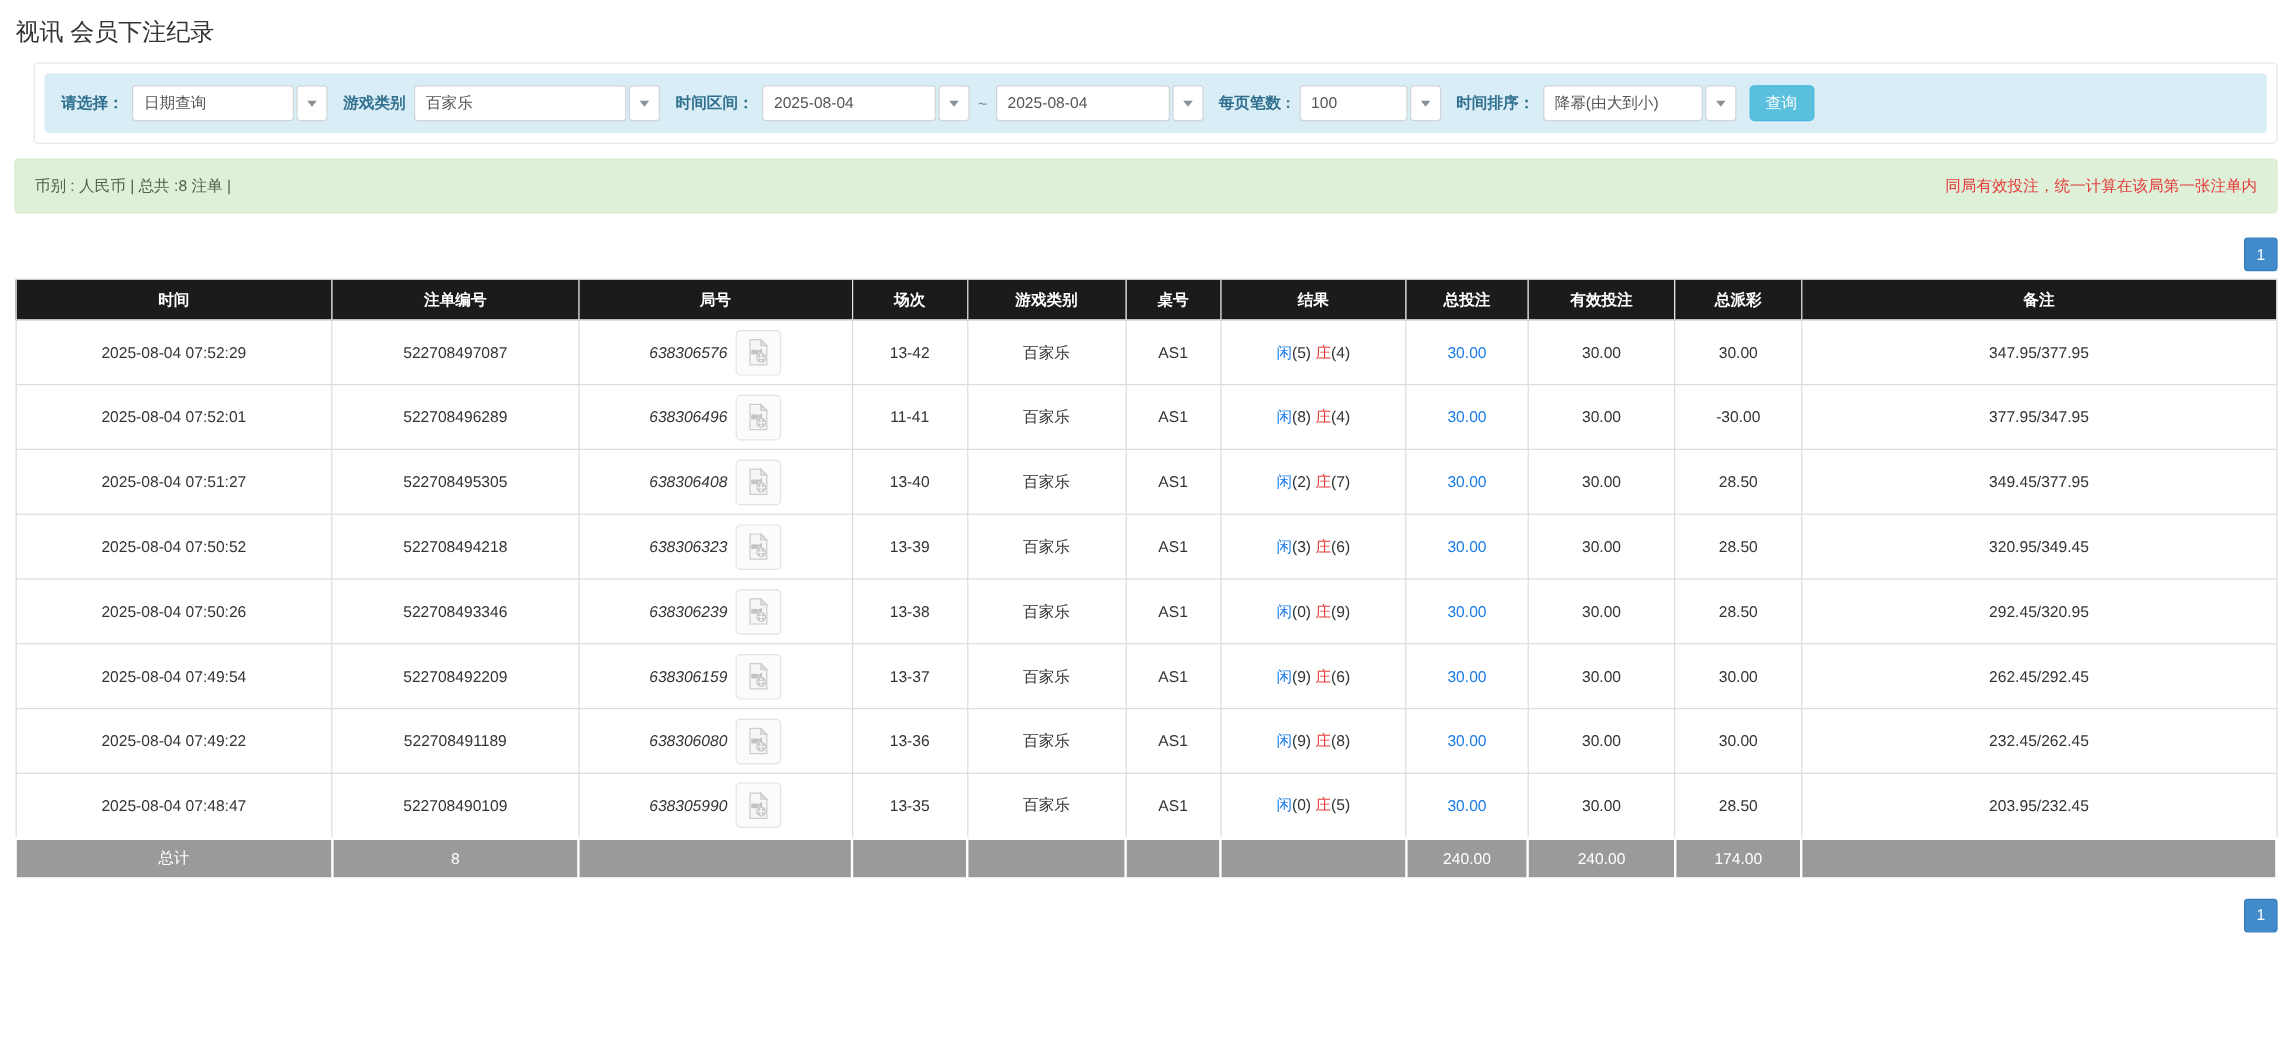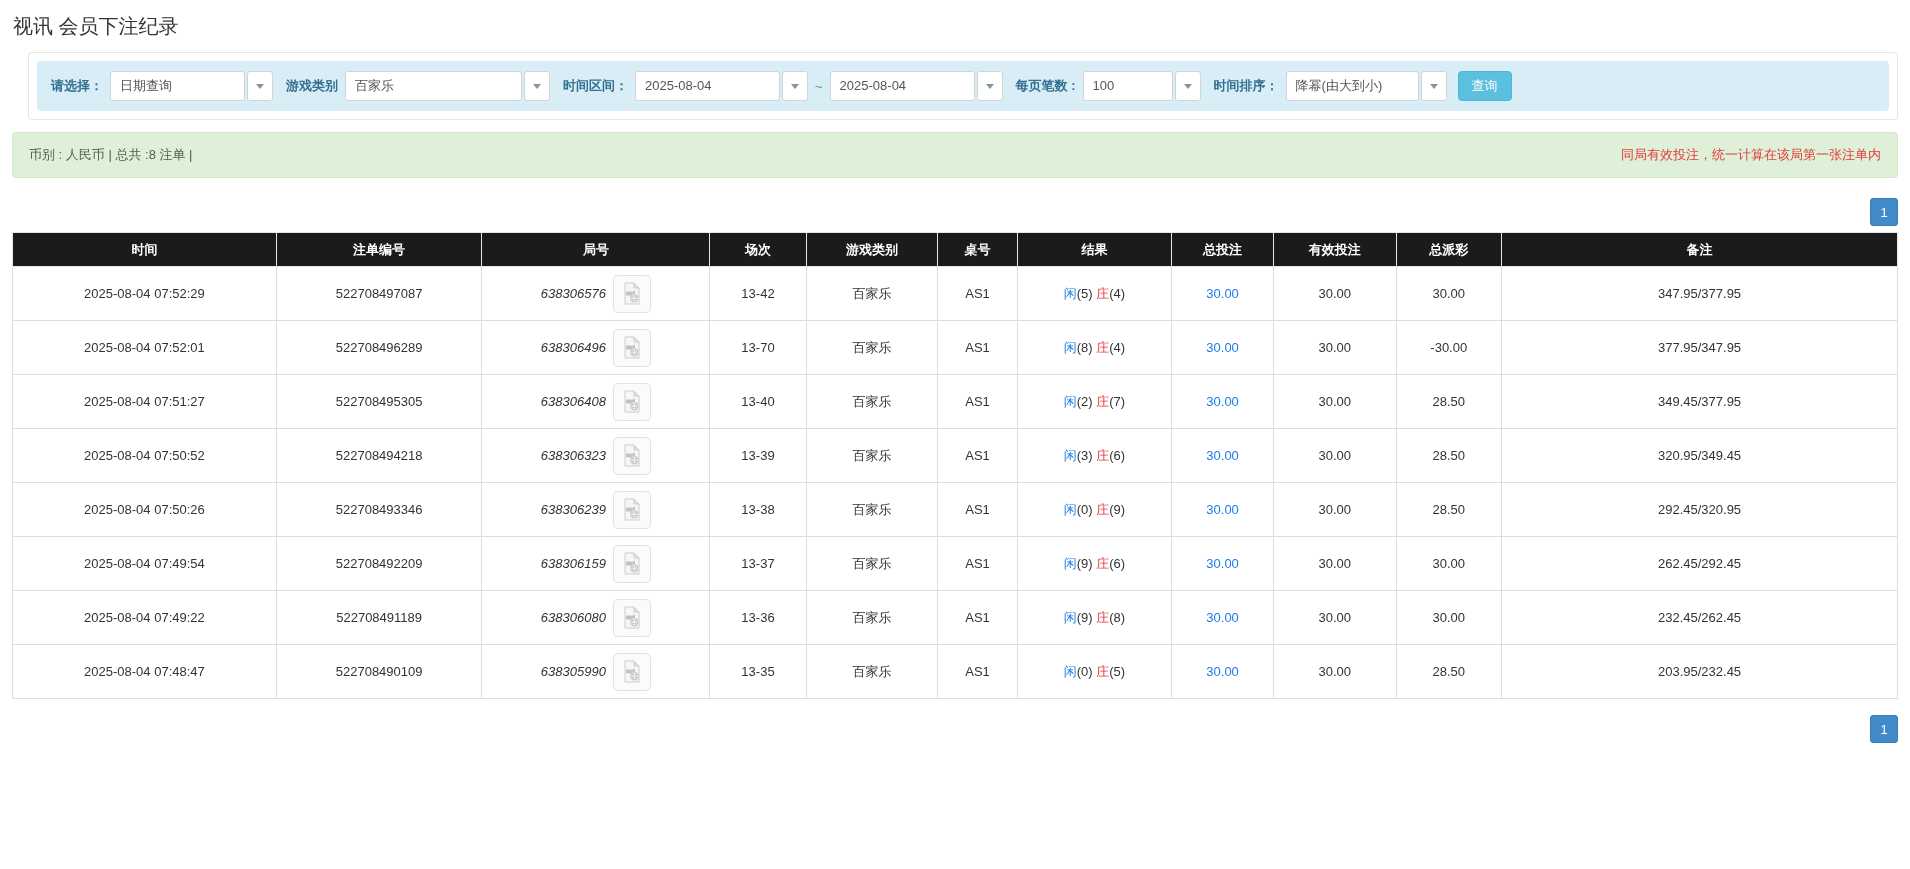--- a/index.html
+++ b/index.html
@@ -188,21 +188,21 @@
     <circle cx="12.3" cy="16.2" r="4.2" fill="#cccccc"></circle>
     <circle cx="12.3" cy="16.2" r="1" fill="#ffffff"></circle>
     <circle cx="12.3" cy="13.9" r="0.8" fill="#ffffff"></circle>
     <circle cx="12.3" cy="18.5" r="0.8" fill="#ffffff"></circle>
     <circle cx="10" cy="16.2" r="0.8" fill="#ffffff"></circle>
     <circle cx="14.6" cy="16.2" r="0.8" fill="#ffffff"></circle>
   </svg>
             </span>
 </div>
         </td>
-        <td>13-70</td>
+        <td>11-41</td>
         <td>百家乐</td>
         <td>AS1</td>
         <td><span class="res-p">闲</span><span class="res-n">(8)</span> <span class="res-b">庄</span><span class="res-n">(4)</span></td>
         <td><a class="bet-link">30.00</a></td>
         <td>30.00</td>
         <td class="neg">-30.00</td>
         <td>377.95/347.95</td>
       </tr>
       <tr>
         <td>2025-08-04 07:51:27</td>
@@ -385,18 +385,31 @@
         <td>百家乐</td>
         <td>AS1</td>
         <td><span class="res-p">闲</span><span class="res-n">(0)</span> <span class="res-b">庄</span><span class="res-n">(5)</span></td>
         <td><a class="bet-link">30.00</a></td>
         <td>30.00</td>
         <td>28.50</td>
         <td>203.95/232.45</td>
       </tr>
     </tbody>
   <tfoot id="foot-rows">
+      <tr>
+        <td>总计</td>
+        <td>8</td>
+        <td></td>
+        <td></td>
+        <td></td>
+        <td></td>
+        <td></td>
+        <td>240.00</td>
+        <td>240.00</td>
+        <td>174.00</td>
+        <td></td>
+      </tr>
     </tfoot>
 </table>
 
 <div class="pager bottom">
   <span class="page-btn">1</span>
 </div>
 
 </body></html>

